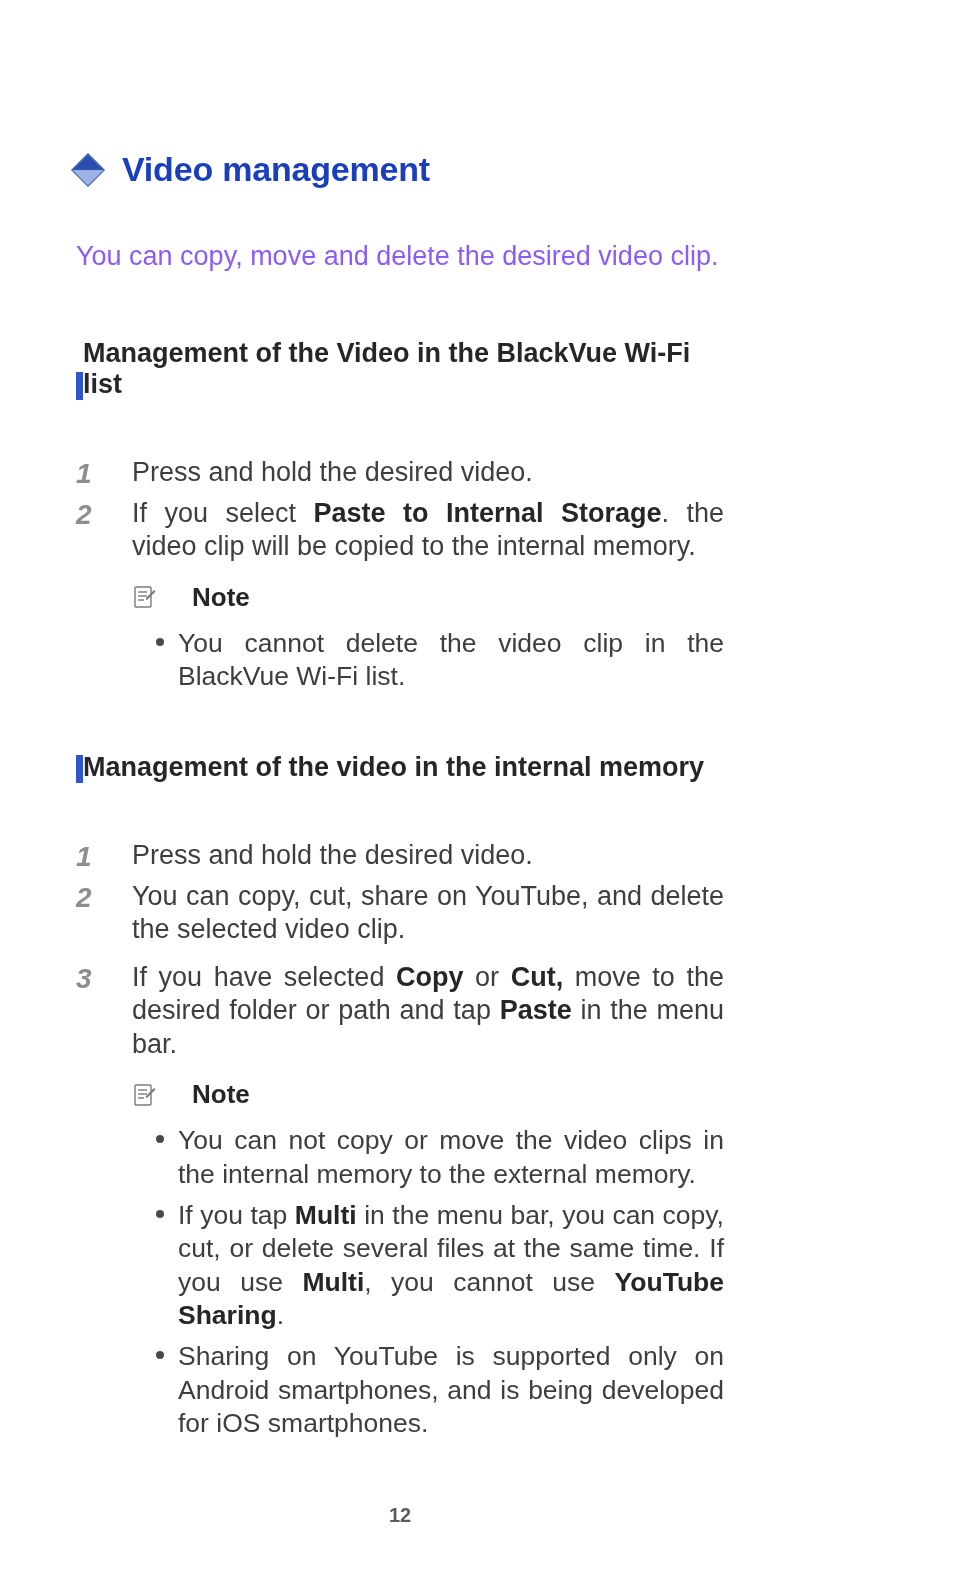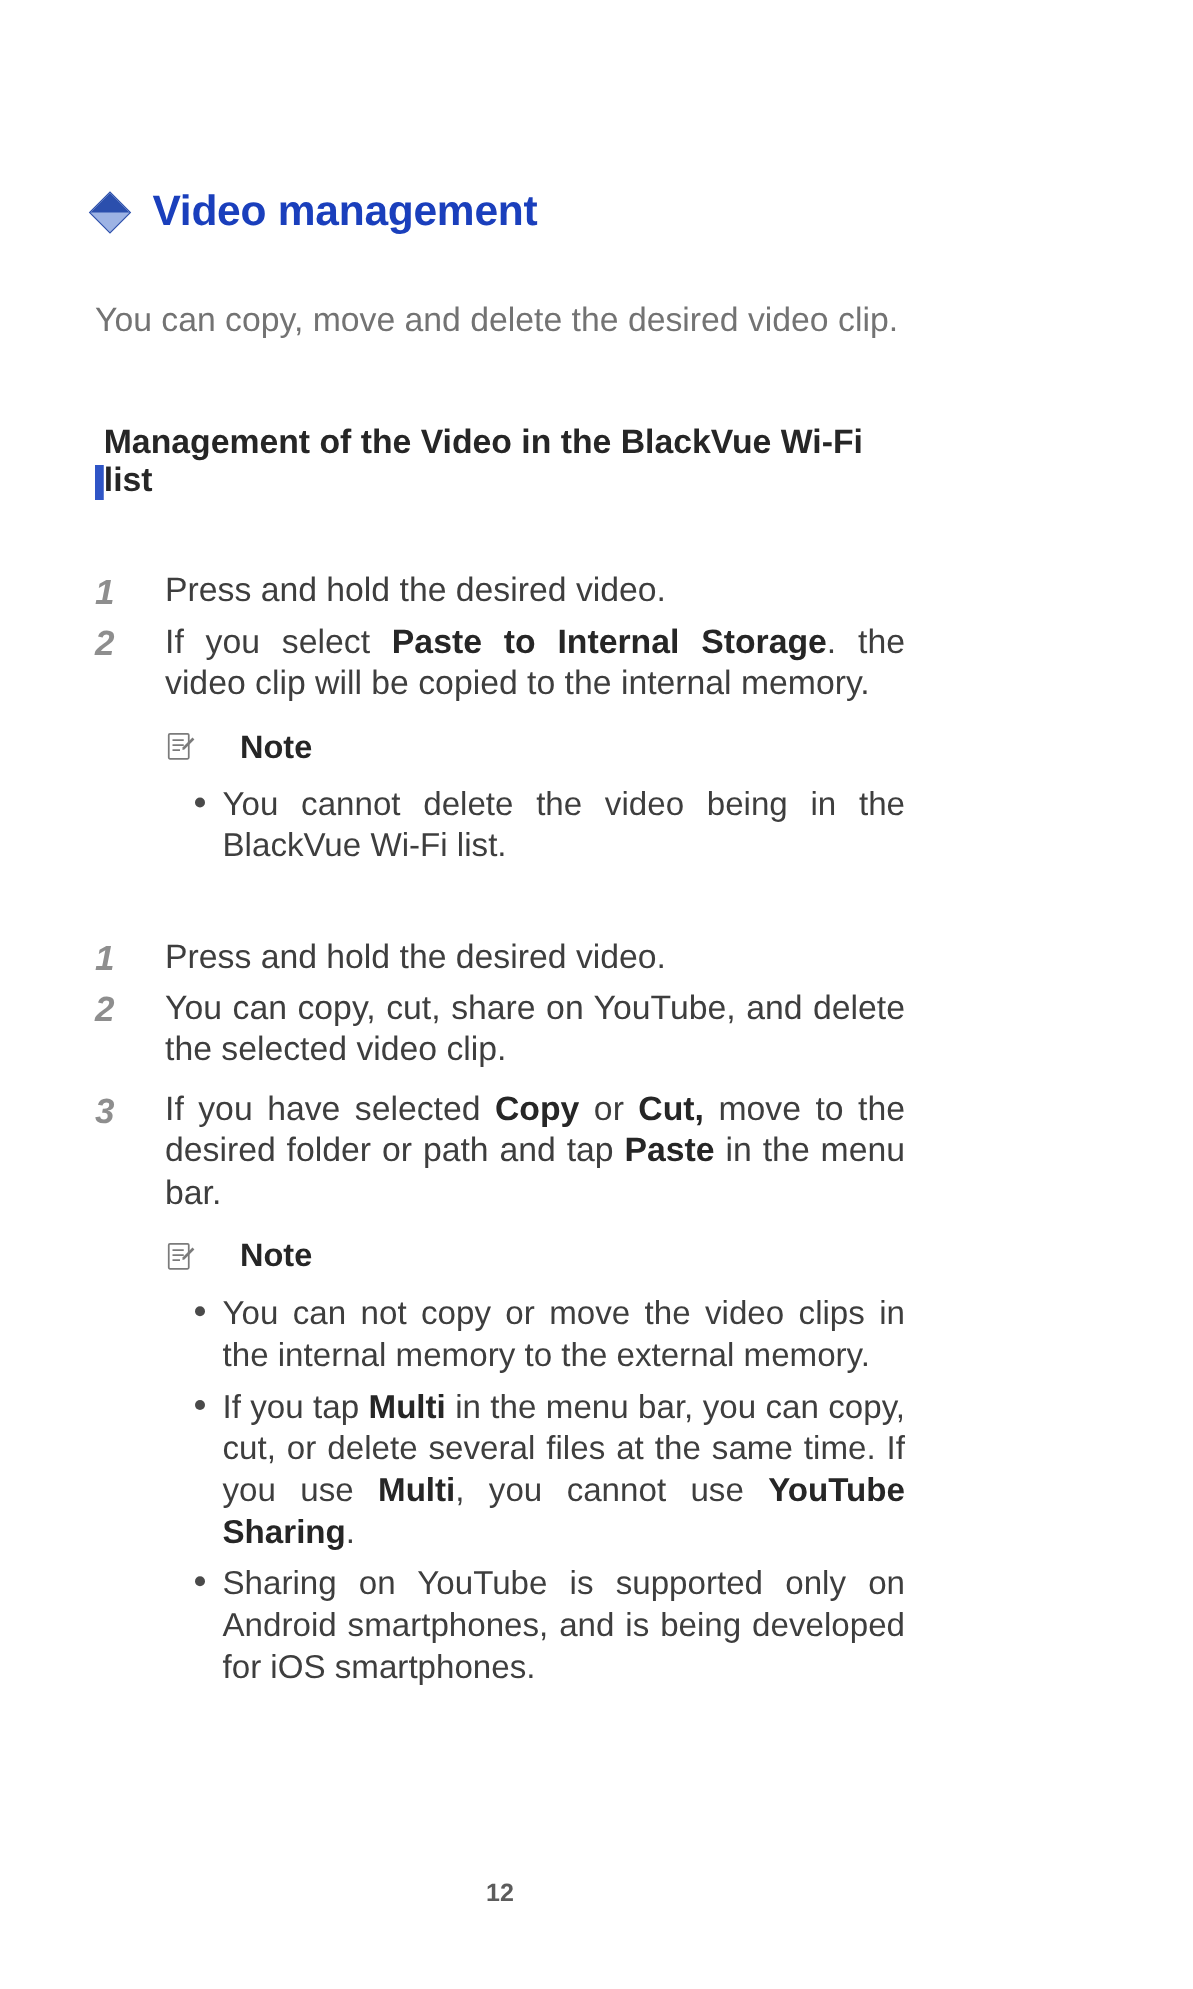--- a/index.html
+++ b/index.html
@@ -35,21 +35,21 @@
     color: #1a3fbc;
     font-weight: 700;
     font-size: 34px;
     letter-spacing: -0.2px;
   }
 
   
   .intro-para {
     margin-top: 52px;
     font-size: 27px;
-    color: #737373;
+    color: #8b5cf6;
   }
 
   
   .subhead-row {
     margin-top: 66px;
     display: flex;
     align-items: flex-end;
   }
   .subhead-bar {
     width: 7px;
@@ -185,25 +185,29 @@
             <rect x="3" y="1" width="16" height="20" rx="1" fill="none" stroke="#7b7b7b" stroke-width="1.4"></rect>
             <line x1="6" y1="6" x2="15" y2="6" stroke="#7b7b7b" stroke-width="1.4"></line>
             <line x1="6" y1="10" x2="15" y2="10" stroke="#7b7b7b" stroke-width="1.4"></line>
             <line x1="6" y1="14" x2="12" y2="14" stroke="#7b7b7b" stroke-width="1.4"></line>
             <path d="M14 12 L22 4 L23.5 5.5 L15.5 13.5 L14 14 Z" fill="#7b7b7b"></path>
           </svg>
         </div>
         <div class="note-label">Note</div>
       </div>
       <ul class="note-list">
-        <li>You cannot delete the video being in the BlackVue Wi-Fi list.</li>
+        <li>You cannot delete the video clip in the BlackVue Wi-Fi list.</li>
       </ul>
     </div>
   </div>
 
+  <div class="subhead-row" style="margin-top:58px;">
+    <div class="subhead-bar"></div>
+    <div class="subhead-text">Management of the video in the internal memory</div>
+  </div>
   <div class="steps">
     <div class="step-row">
       <div class="step-num">1</div>
       <div class="step-body">Press and hold the desired video.</div>
     </div>
     <div class="step-row">
       <div class="step-num">2</div>
       <div class="step-body">You can copy, cut, share on YouTube, and delete the selected video clip.</div>
     </div>
     <div class="step-row" style="margin-top:14px;">

